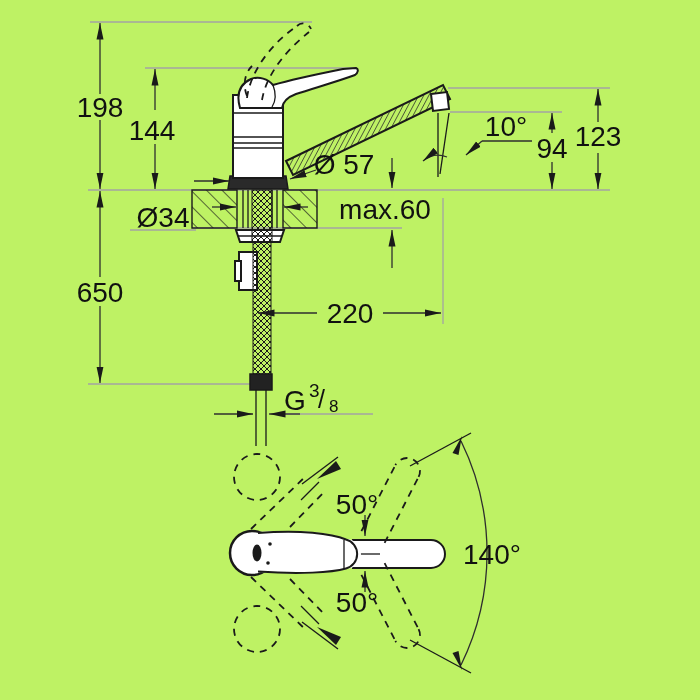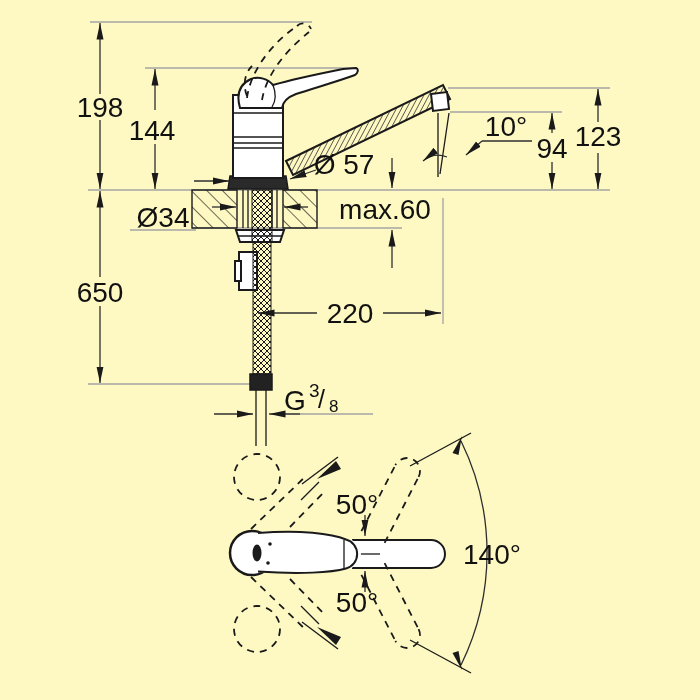--- a/index.html
+++ b/index.html
@@ -1,16 +1,16 @@
 <!DOCTYPE html>
 <html><head>
 <meta charset="utf-8">
 <style>
   html,body{margin:0;padding:0;background:#fff;}
-  #stage{width:700px;height:700px;background:#fef9c3;position:relative;overflow:hidden;}
+  #stage{width:700px;height:700px;background:#bef264;position:relative;overflow:hidden;}
   svg{display:block;}
   text{font-family:"Liberation Sans","DejaVu Sans",sans-serif;fill:#111;}
   .dimtxt{font-size:28px;}
   .ref{stroke:#a3a3a3;stroke-width:1.3;fill:none;}
   .dim{stroke:#2e2e2e;stroke-width:1.3;fill:none;}
   .out{stroke:#1a1a1a;stroke-width:2;fill:#fff;}
   .outn{stroke:#1a1a1a;stroke-width:2;fill:none;}
   .thin{stroke:#1a1a1a;stroke-width:1.3;fill:none;}
   .dash2{stroke:#1a1a1a;stroke-width:1.8;fill:none;stroke-dasharray:7 6;}
 </style>

